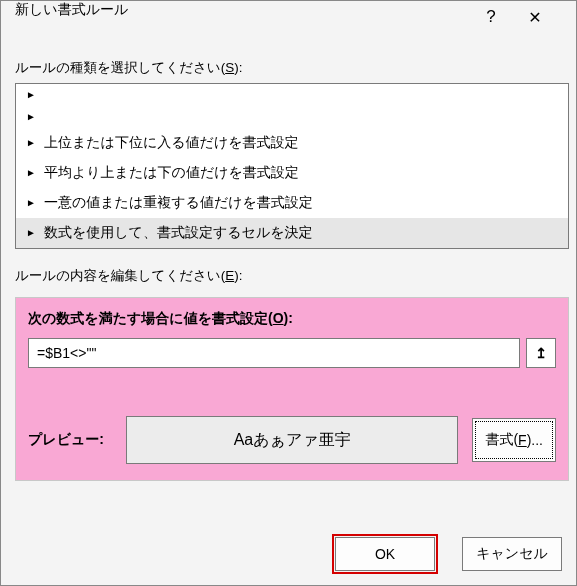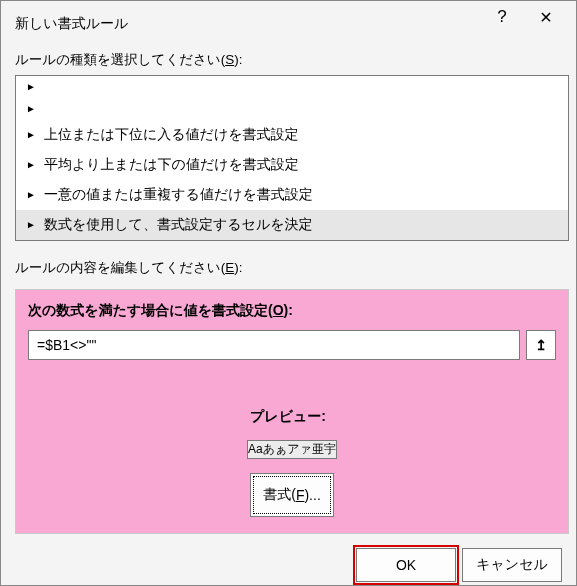--- a/index.html
+++ b/index.html
@@ -13,23 +13,23 @@
   .dialog {
     width: 577px;
     height: 586px;
     border: 1px solid #888;
     background: #f4f4f4;
     display: flex;
     flex-direction: column;
   }
   .titlebar {
     display: flex;
-    align-items: flex-end;
+    align-items: flex-start;
     height: 40px;
-    padding: 0 8px 0 14px;
+    padding: 0 19px 0 14px;
     background: #f4f4f4;
   }
   .titlebar .title {
     flex: 1;
     font-size: 14px;
   }
   .titlebar .tbtn {
     width: 44px;
     height: 32px;
     display: flex;
@@ -101,52 +101,51 @@
     align-items: center;
     justify-content: center;
     font-size: 14px;
     font-weight: bold;
   }
   .preview-row {
     display: flex;
     align-items: center;
     margin-top: 48px;
     gap: 14px;
-    flex-direction: column;
   }
   .preview-label {
     font-weight: bold;
     font-size: 14px;
     width: 84px;
   }
   .preview-box {
     flex: 1;
     border: 1px solid #7a7a7a;
     background: #ececec;
     height: 48px;
     display: flex;
     align-items: center;
     justify-content: center;
-    font-size: 12px;
+    font-size: 16px;
   }
   .format-btn {
     height: 44px;
     padding: 0 12px;
     border: 1px solid #7a7a7a;
     outline: 1px dotted #000;
     outline-offset: -4px;
     background: #fdfdfd;
     font-size: 14px;
     display: flex;
     align-items: center;
   }
   .footer {
     display: flex;
     justify-content: flex-end;
-    gap: 6px;
+    gap: 27px;
     padding: 14px;
   }
   .btn {
     min-width: 100px;
     height: 34px;
     border: 1px solid #7a7a7a;
     background: #fdfdfd;
     font-size: 14px;
     display: flex;
     align-items: center;

